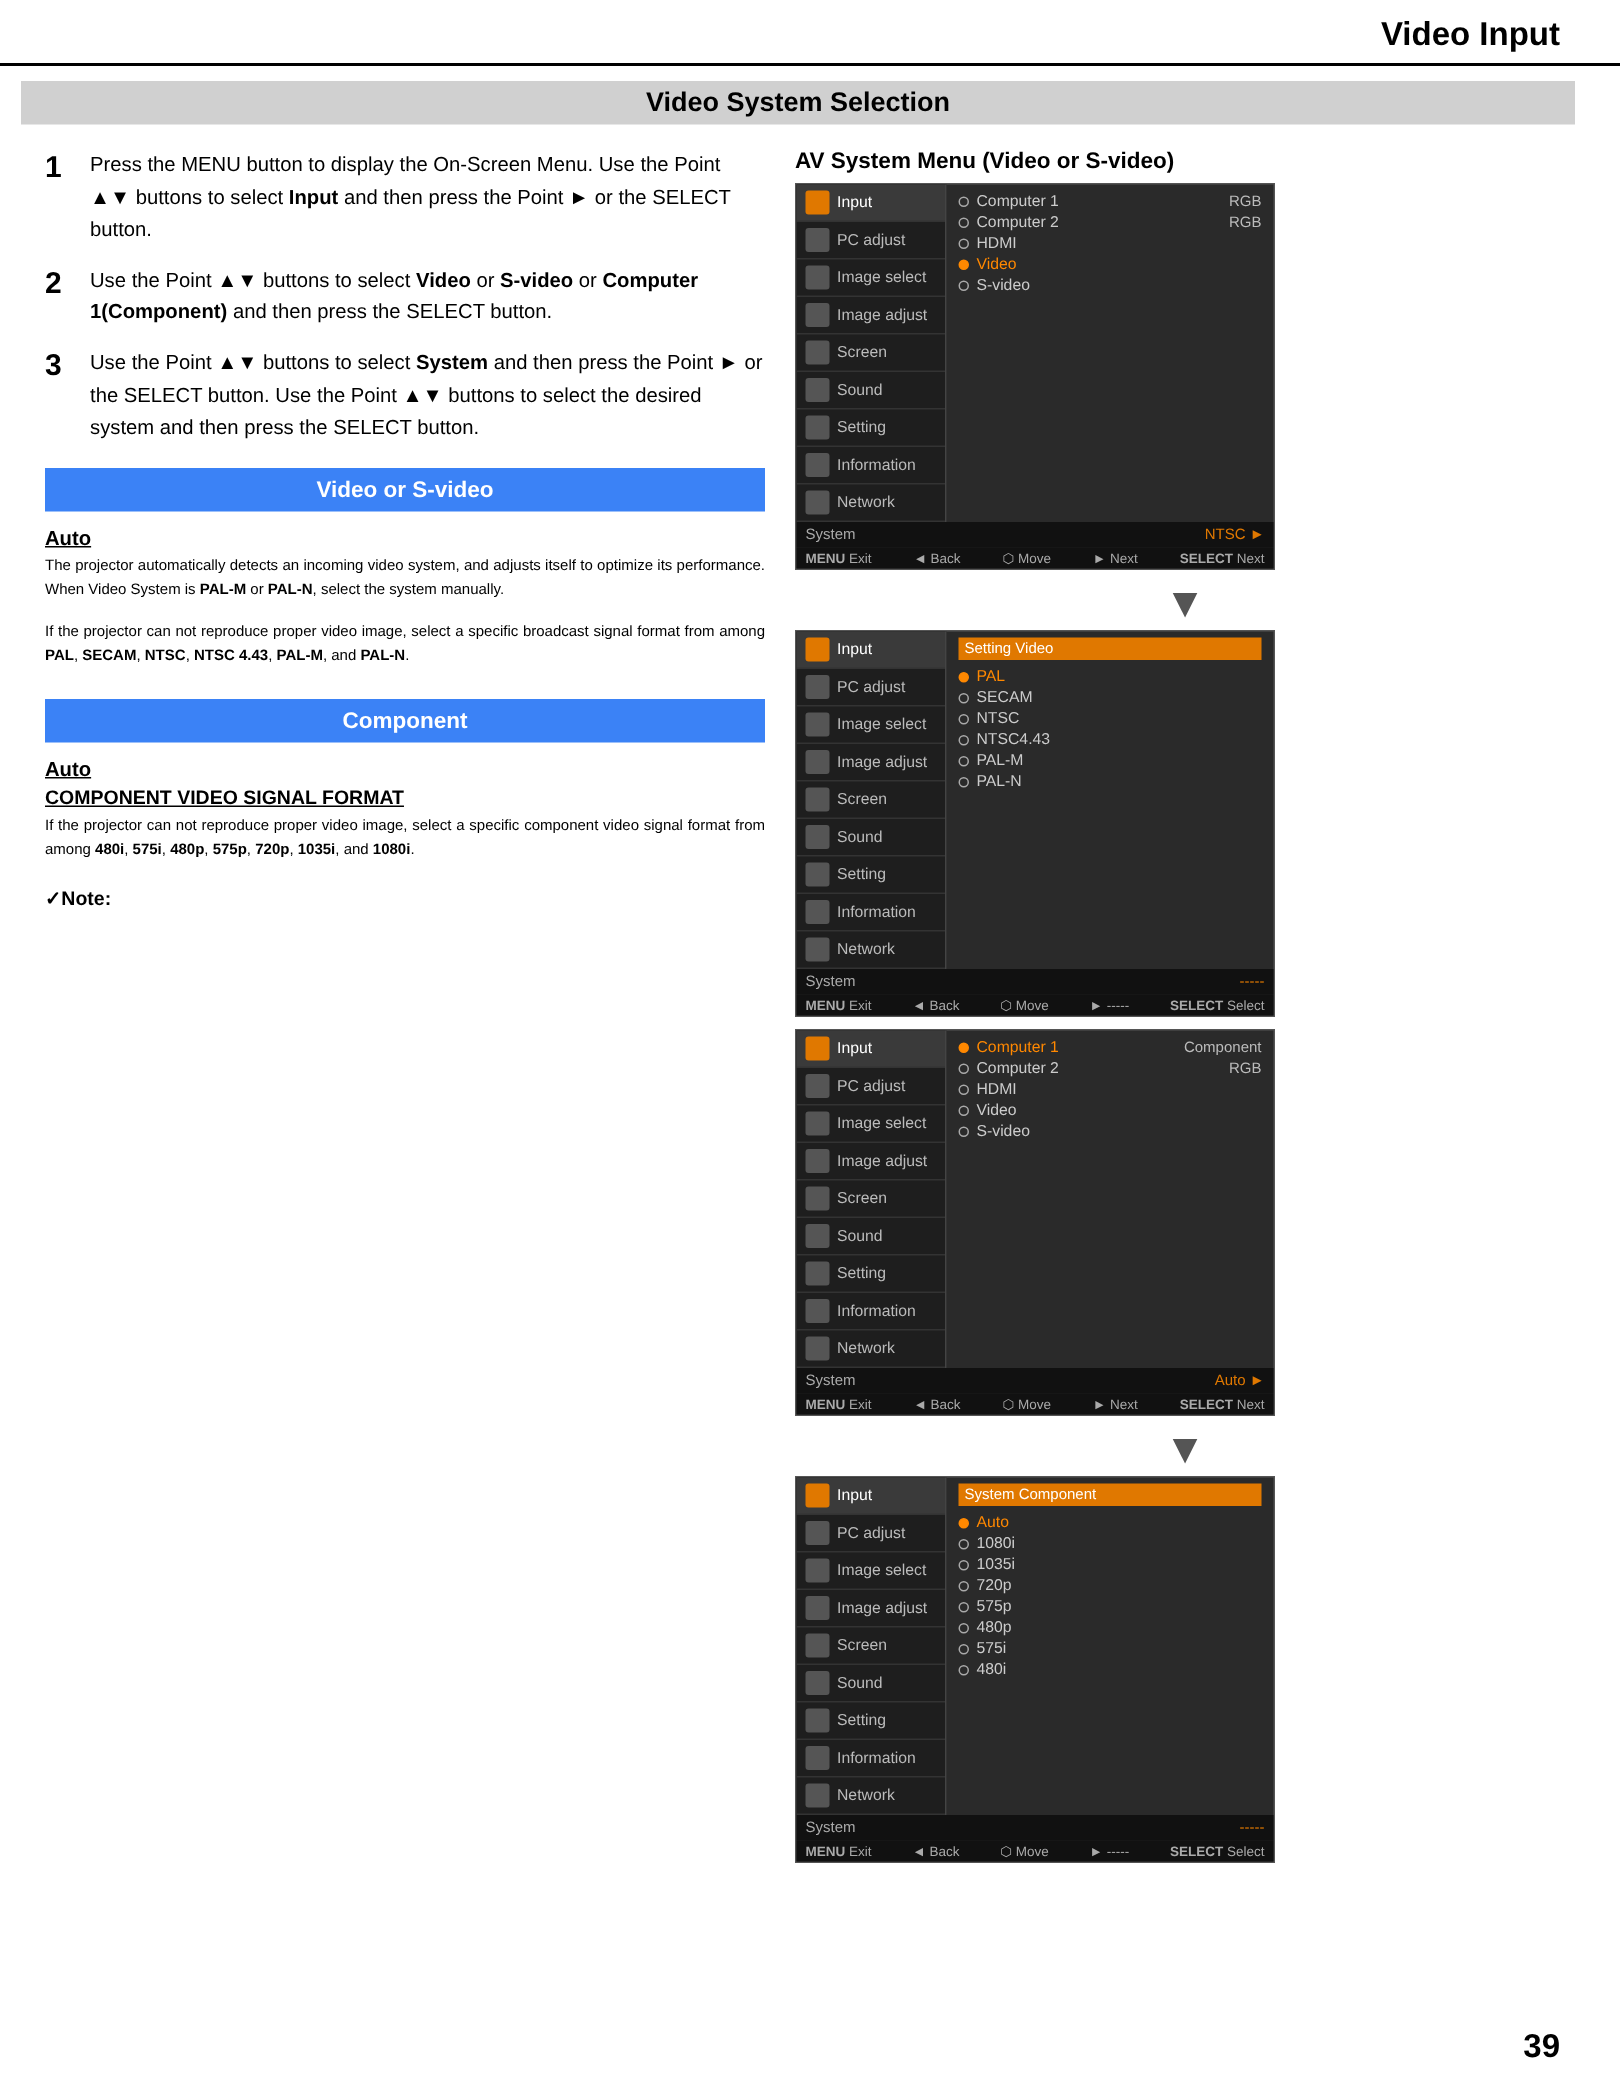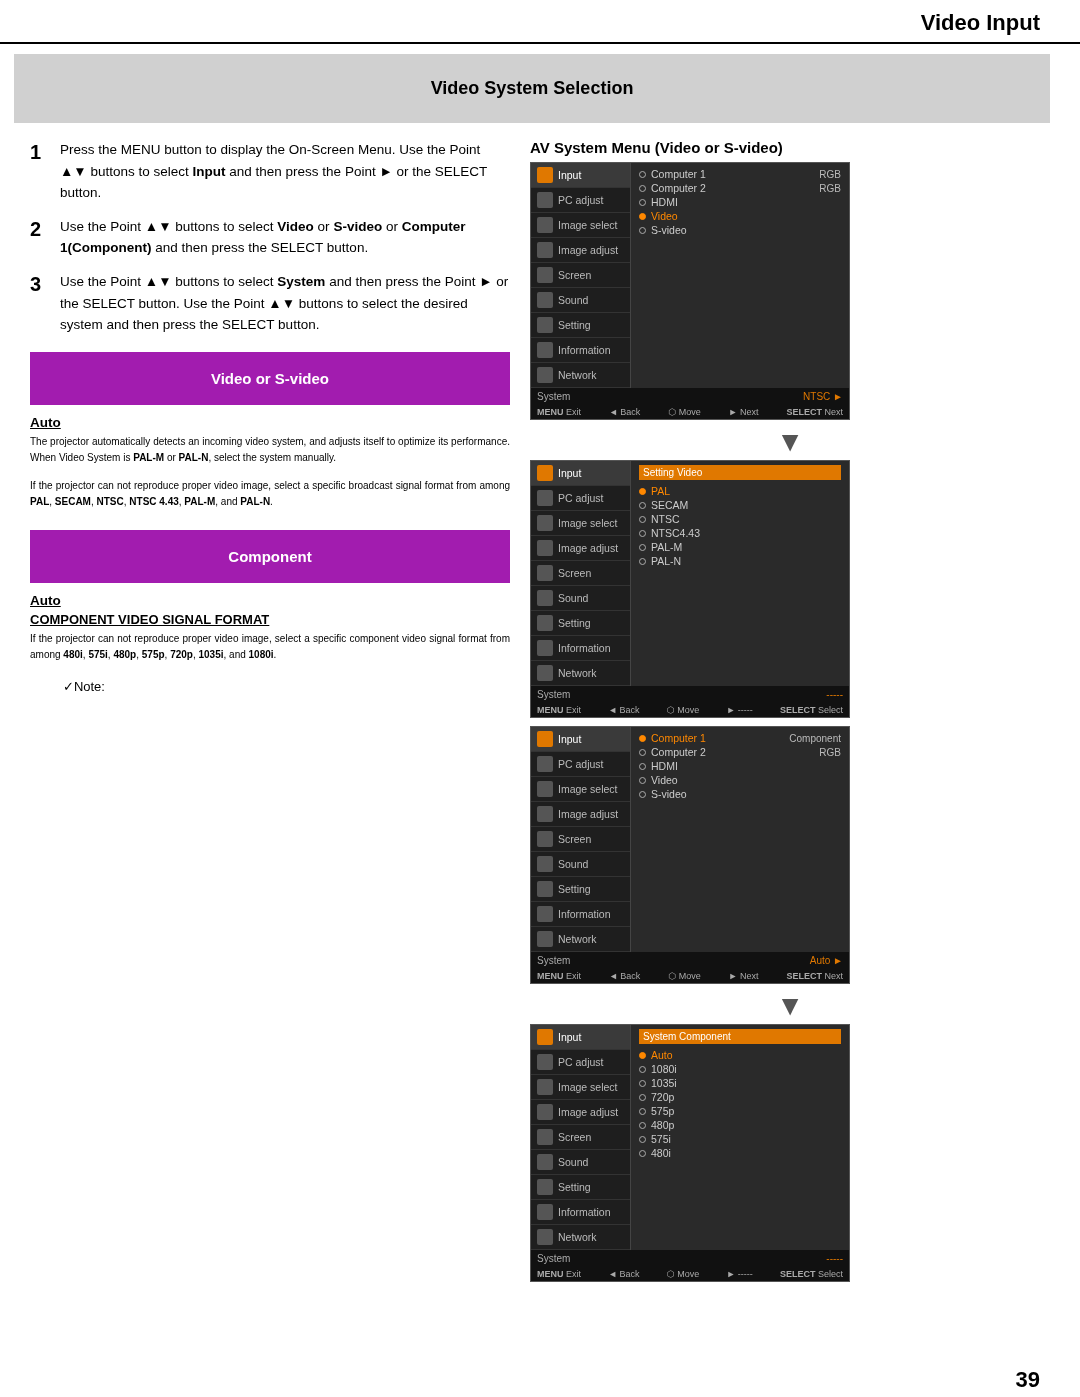--- a/index.html
+++ b/index.html
@@ -21,21 +21,21 @@
     }
     .page-header-title {
       font-size: 22px;
       font-weight: bold;
     }
 
     
     .section-title-box {
       background: #d0d0d0;
       text-align: center;
-      padding: 24px 20px;
+      padding: 4px 20px;
       margin: 10px 30px 16px 14px;
       font-size: 18px;
       font-weight: bold;
     }
 
     
     .main-content {
       display: flex;
       padding: 0 30px;
       gap: 20px;
@@ -64,24 +64,24 @@
       min-width: 20px;
       line-height: 1.3;
     }
     .step-text {
       font-size: 13.5px;
       line-height: 1.6;
     }
 
     
     .subsection-header {
-      background: #a21caf;
+      background: #3b82f6;
       color: #fff;
       text-align: center;
-      padding: 18px 12px;
+      padding: 6px 12px;
       font-size: 15px;
       font-weight: bold;
       margin: 16px 0 10px 0;
     }
 
     .subsection-label {
       font-weight: bold;
       text-decoration: underline;
       margin-bottom: 4px;
       font-size: 13.5px;
@@ -230,28 +230,27 @@
     .section-divider {
       margin: 20px 0 0 0;
     }
 
     
     .note-section {
       margin-top: 16px;
       font-size: 13px;
     }
     .note-label {
-      font-weight: normal;
-      margin-left: 33px;
+      font-weight: bold;
     }
 
     
     .page-number {
       position: absolute;
-      bottom: 4px;
+      bottom: 20px;
       right: 40px;
       font-size: 22px;
       font-weight: bold;
     }
 
     
     b { font-weight: bold; }
   </style>
 </head>
 <body>

